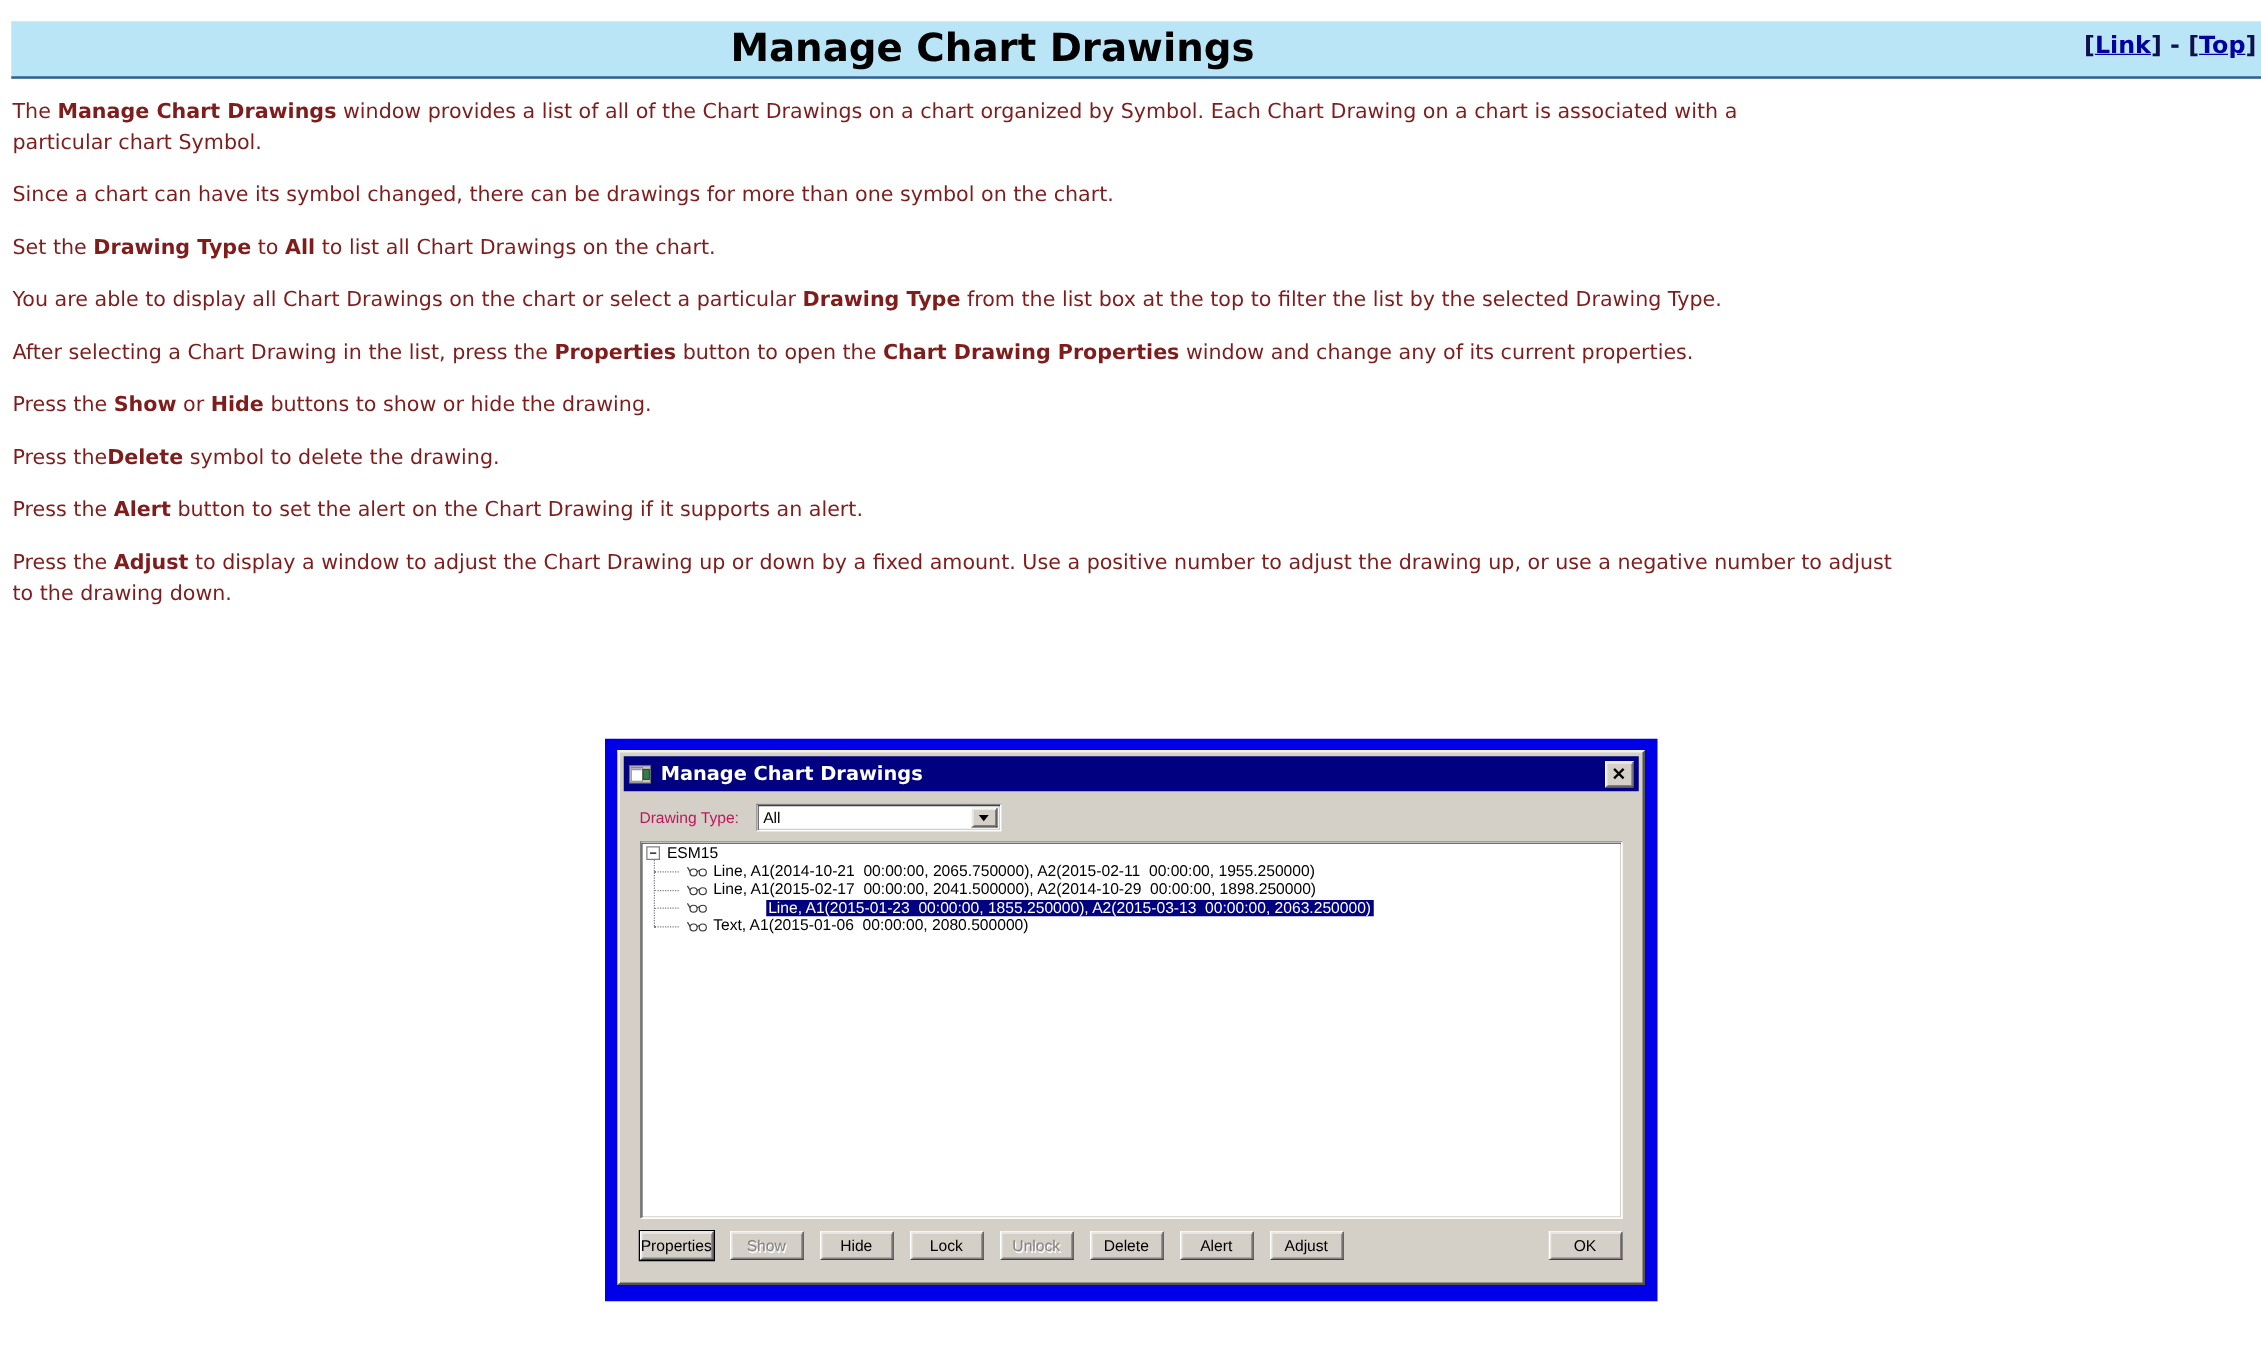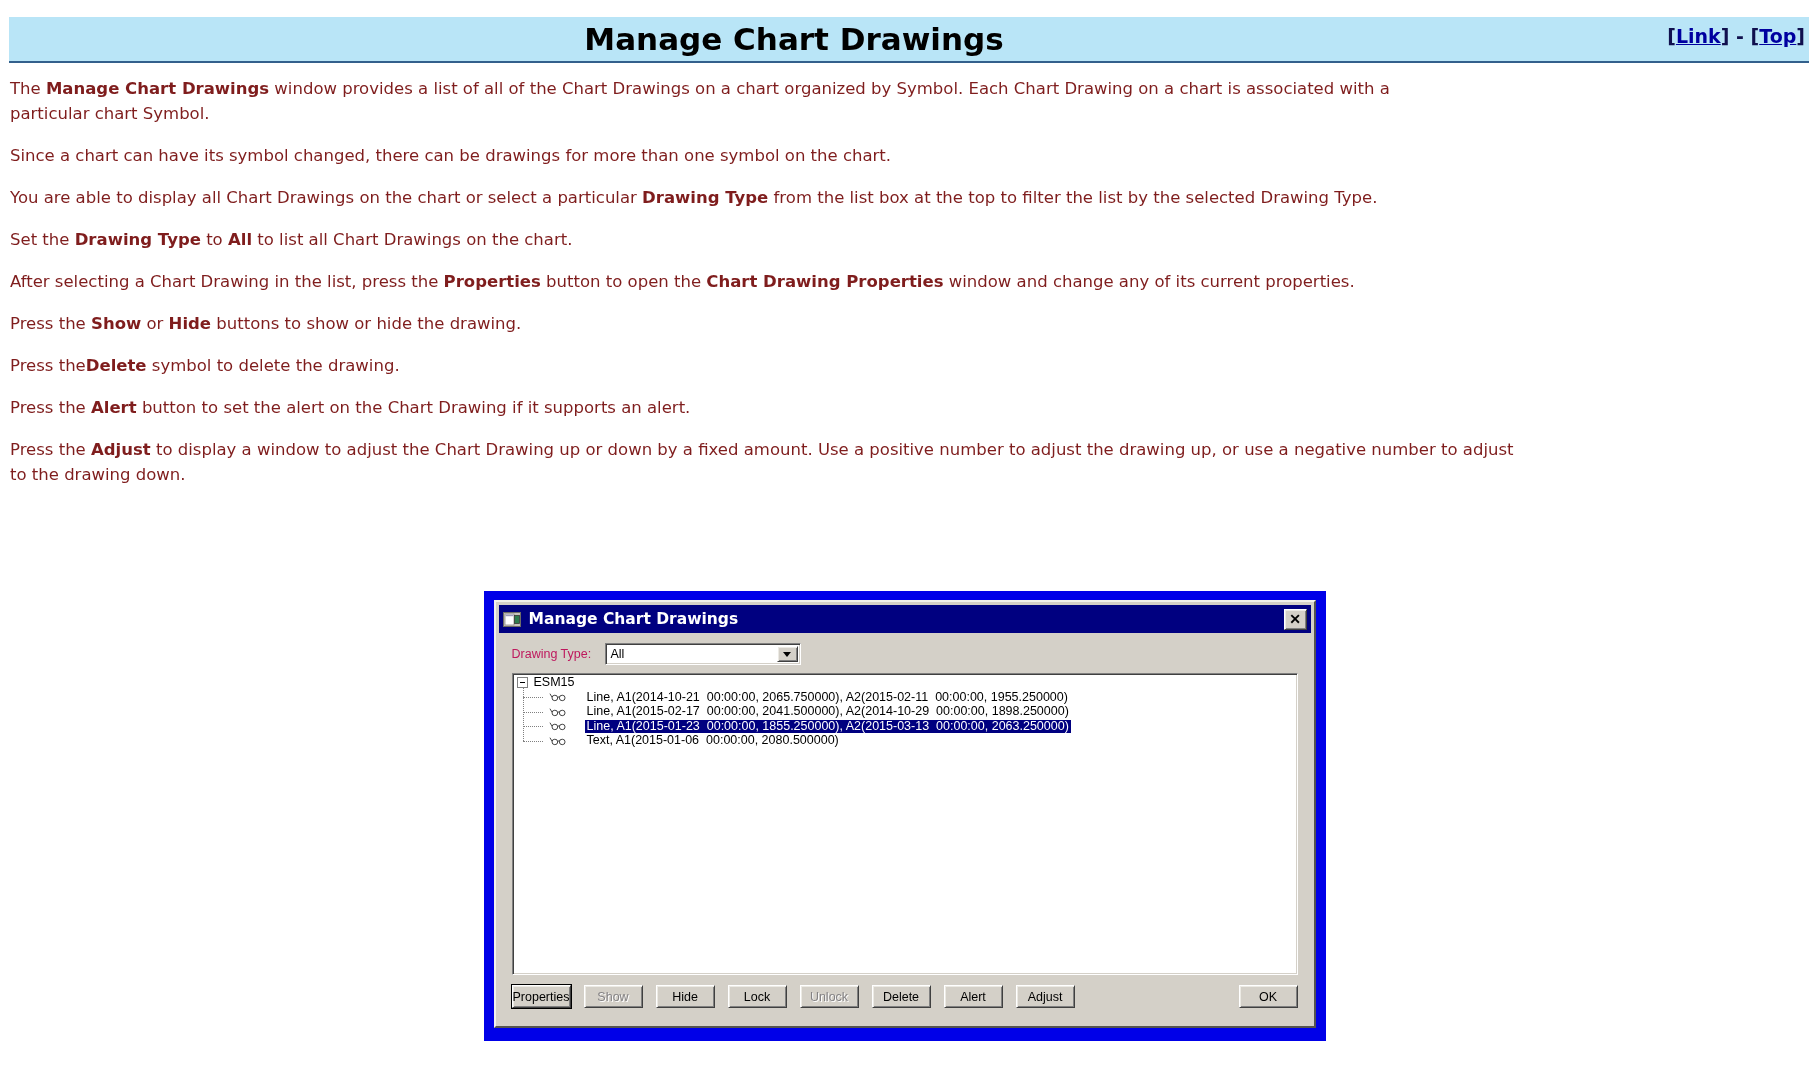--- a/index.html
+++ b/index.html
@@ -49,25 +49,25 @@
 
   .listbox{margin:7px 13px 0 13px;height:300px;background:#fff;border:1px solid;
            border-color:#808080 #FFFFFF #FFFFFF #808080;box-shadow:inset 1px 1px 0 #404040,inset -1px -1px 0 #D4D0C8;
            padding:0 2px 0 4px;font-size:12.5px;overflow:hidden;flex:none;color:#000;}
   .tree-root{display:flex;align-items:center;height:16px;}
   .expand-box{width:11px;height:11px;background:#fff;border:1px solid #808080;position:relative;flex:none;box-sizing:border-box;}
   .expand-box::after{content:"";position:absolute;left:2px;right:2px;top:4px;border-top:1px solid #000;}
   .root-label{margin-left:6px;white-space:pre;}
   .tree-children{margin-left:9px;position:relative;}
   .tree-children::before{content:"";position:absolute;left:-3px;top:-2px;bottom:7px;border-left:1px dotted #808080;}
-  .tree-item{height:14.5px;display:flex;align-items:center;position:relative;padding-left:23px;gap:16px;}
+  .tree-item{height:14.5px;display:flex;align-items:center;position:relative;padding-left:23px;}
   .tree-item::before{content:"";position:absolute;left:-3px;top:7px;width:20px;border-top:1px dotted #808080;}
   .glasses-icon{width:17px;height:10px;margin-right:3px;flex:none;display:block;}
   .tree-label{white-space:pre;padding:0 2px;line-height:13px;}
-  .tree-label.selected{background:var(--sel-bg);color:#fff;}
+  .tree-label.selected{background:var(--sel-bg);color:#fff;margin-left:44px;}
 
   .button-row{display:flex;gap:13px;margin:10px 13px 0 13px;align-items:center;flex:none;}
   .dlg-btn{width:59px;height:23px;background:var(--dlg-bg);border:1px solid;
            border-color:#FFFFFF #404040 #404040 #FFFFFF;box-shadow:inset 1px 1px 0 #ECEAE4,inset -1px -1px 0 #808080;
            display:flex;align-items:center;justify-content:center;font-size:12.5px;color:#000;cursor:default;
            box-sizing:border-box;flex:none;}
   .dlg-btn.focused{box-shadow:0 0 0 1px #000,inset 1px 1px 0 #ECEAE4,inset -1px -1px 0 #808080;}
   .dlg-btn.disabled{color:#848284;text-shadow:1px 1px 0 #FFFFFF;}
   .ok-btn{margin-left:auto;}
 </style>
@@ -78,22 +78,22 @@
 
   <div class="header">
     <div class="header-title">Manage Chart Drawings</div>
     <div class="header-links"><span>[</span><a>Link</a><span>]</span><span> - </span><span>[</span><a>Top</a><span>]</span></div>
   </div>
 
   <div class="content">
       <p class="para"><span>The </span><b>Manage Chart Drawings</b><span> window provides a list of all of the Chart Drawings on a chart organized by Symbol. Each Chart Drawing on a chart is associated with a
 particular chart Symbol.</span></p>
       <p class="para"><span>Since a chart can have its symbol changed, there can be drawings for more than one symbol on the chart.</span></p>
+      <p class="para"><span>Set the </span><b>Drawing Type</b><span> to </span><b>All</b><span> to list all Chart Drawings on the chart.</span></p>
       <p class="para"><span>You are able to display all Chart Drawings on the chart or select a particular </span><b>Drawing Type</b><span> from the list box at the top to filter the list by the selected Drawing Type.</span></p>
-      <p class="para"><span>Set the </span><b>Drawing Type</b><span> to </span><b>All</b><span> to list all Chart Drawings on the chart.</span></p>
       <p class="para"><span>After selecting a Chart Drawing in the list, press the </span><b>Properties</b><span> button to open the </span><b>Chart Drawing Properties</b><span> window and change any of its current properties.</span></p>
       <p class="para"><span>Press the </span><b>Show</b><span> or </span><b>Hide</b><span> buttons to show or hide the drawing.</span></p>
       <p class="para"><span>Press the</span><b>Delete</b><span> symbol to delete the drawing.</span></p>
       <p class="para"><span>Press the </span><b>Alert</b><span> button to set the alert on the Chart Drawing if it supports an alert.</span></p>
       <p class="para"><span>Press the </span><b>Adjust</b><span> to display a window to adjust the Chart Drawing up or down by a fixed amount. Use a positive number to adjust the drawing up, or use a negative number to adjust
 to the drawing down.</span></p>
     </div>
 
   <div class="dialog-frame">
     <div class="dialog">

